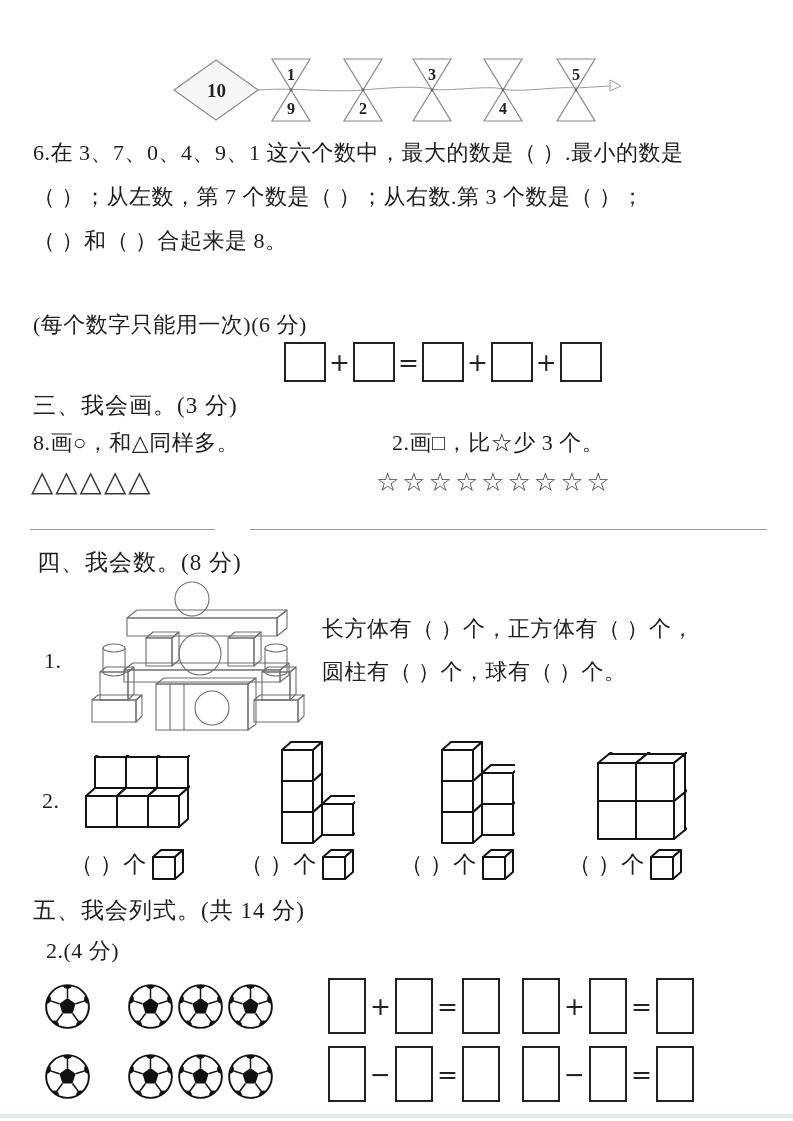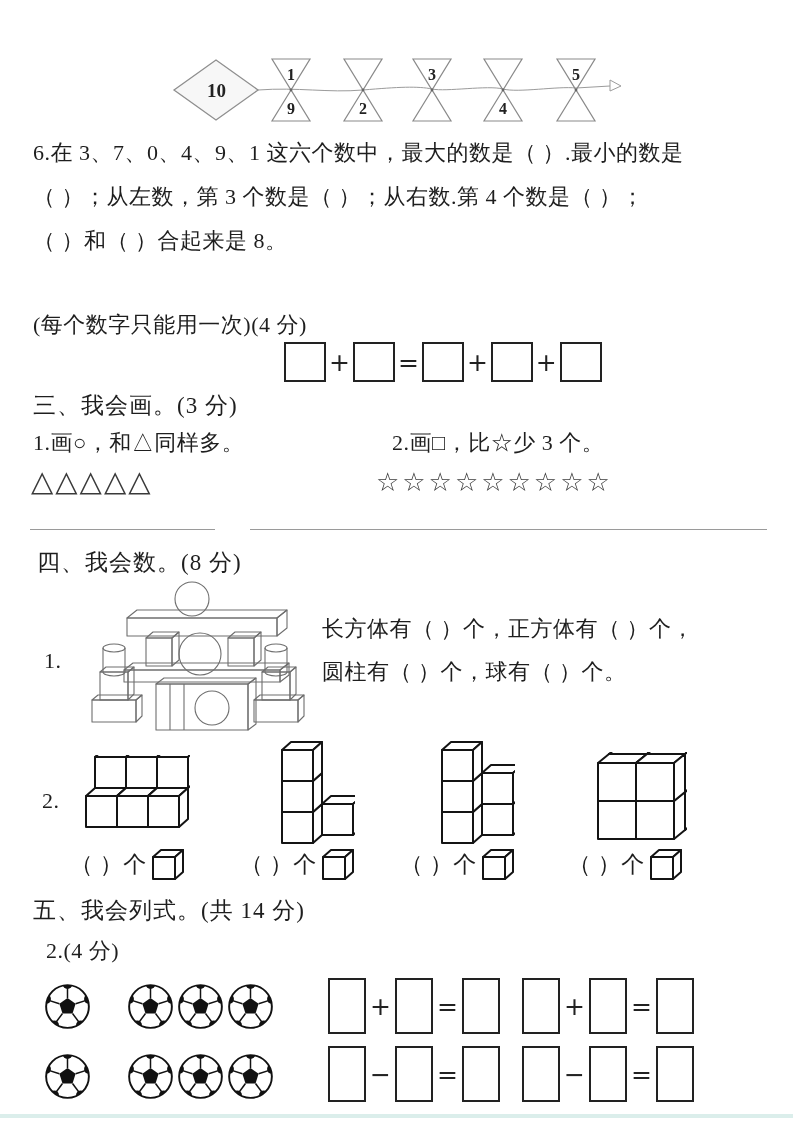--- a/index.html
+++ b/index.html
@@ -3,21 +3,21 @@
 <meta charset="utf-8">
 <style>
   html,body{margin:0;padding:0;background:#ffffff;}
   .page{
     position:relative;width:793px;height:1121px;margin:0 auto;
     background:#ffffff;overflow:hidden;
     font-family:"Liberation Serif","DejaVu Serif",serif;
     color:#1e1e1e;
   }
   .abs{position:absolute;}
-  .txt{font-size:22px;line-height:1.2;white-space:nowrap;letter-spacing:0.5px;font-family:Liberation Serif, serif;}
+  .txt{font-size:22px;line-height:1.2;white-space:nowrap;letter-spacing:0.5px;}
   .title{font-size:23px;letter-spacing:1px;}
   .shape-row{font-family:"DejaVu Sans",sans-serif;color:#3a3a3a;}
   .divider{position:absolute;height:1px;background:#9a9a9a;}
   .inline-box{display:inline-block;width:26px;height:30px;border:2px solid #2c2c2c;vertical-align:-6px;margin:0 3px;background:#fff;}
   .eq-strip{display:flex;align-items:center;}
   .eq-box{border:2.2px solid #222;background:#fff;}
   .eq-box.small{width:38px;height:36px;margin:0 1px;}
   .eq-box.tall{width:34px;height:52px;margin:0 2px;}
   .eq-op{font-size:25px;font-family:"DejaVu Sans",sans-serif;color:#222;padding:0 2px;line-height:1;}
   .answer-item{display:flex;align-items:center;gap:4px;}
@@ -63,38 +63,38 @@
       <text x="345" y="70" text-anchor="middle" font-size="16" font-weight="bold" fill="#222">4</text>
       <g fill="none" stroke="#8a8a8a" stroke-width="1.2">
         <polygon points="399,15 437,15 418,46"></polygon>
         <polygon points="418,46 399,77 437,77"></polygon>
         <circle cx="418" cy="46" r="1.4" fill="#666" stroke="none"></circle>
       </g>
       <text x="418" y="36" text-anchor="middle" font-size="16" font-weight="bold" fill="#222">5</text>
     </svg>
 
   <div class="abs txt" style="left:33px;top:140px">6.在 3、7、0、4、9、1 这六个数中，最大的数是（    ）.最小的数是</div>
-  <div class="abs txt" style="left:33px;top:184px">（    ）；从左数，第 3 个数是（    ）；从右数.第 4 个数是（    ）；</div>
+  <div class="abs txt" style="left:33px;top:184px">（    ）；从左数，第 7 个数是（    ）；从右数.第 3 个数是（    ）；</div>
   <div class="abs txt" style="left:33px;top:228px">（    ）和（    ）合起来是 8。</div>
 
-  <div class="abs txt" style="left:33px;top:312px">(每个数字只能用一次)(4 分)</div>
+  <div class="abs txt" style="left:33px;top:312px">(每个数字只能用一次)(6 分)</div>
   <div id="q7-equation" class="abs eq-strip" style="left:283px;top:342px">
       <span class="eq-box small"></span>
       <span class="eq-op">+</span>
       <span class="eq-box small"></span>
       <span class="eq-op">=</span>
       <span class="eq-box small"></span>
       <span class="eq-op">+</span>
       <span class="eq-box small"></span>
       <span class="eq-op">+</span>
       <span class="eq-box small"></span>
     </div>
 
   <div class="abs txt title" style="left:33px;top:392px">三、我会画。(3 分)</div>
-  <div class="abs txt" style="left:33px;top:430px">1.画○，和△同样多。</div>
+  <div class="abs txt" style="left:33px;top:430px">8.画○，和△同样多。</div>
   <div class="abs txt" style="left:392px;top:430px">2.画□，比☆少 3 个。</div>
   <div class="abs shape-row" style="left:31px;top:464px;font-size:29px;letter-spacing:2px">△△△△△</div>
   <div class="abs shape-row" style="left:376px;top:467px;font-size:26px;letter-spacing:3px">☆☆☆☆☆☆☆☆☆</div>
   <div class="divider" style="left:30px;top:529px;width:185px"></div>
   <div class="divider" style="left:250px;top:529px;width:517px"></div>
 
   <div class="abs txt title" style="left:37px;top:549px">四、我会数。(8 分)</div>
   <div class="abs txt" style="left:44px;top:648px">1.</div>
 
   <svg class="abs" style="left:80px;top:580px" width="230" height="158" viewBox="0 0 230 158" fill="none" stroke="#6e6e6e" stroke-width="1.1" stroke-linejoin="round">

